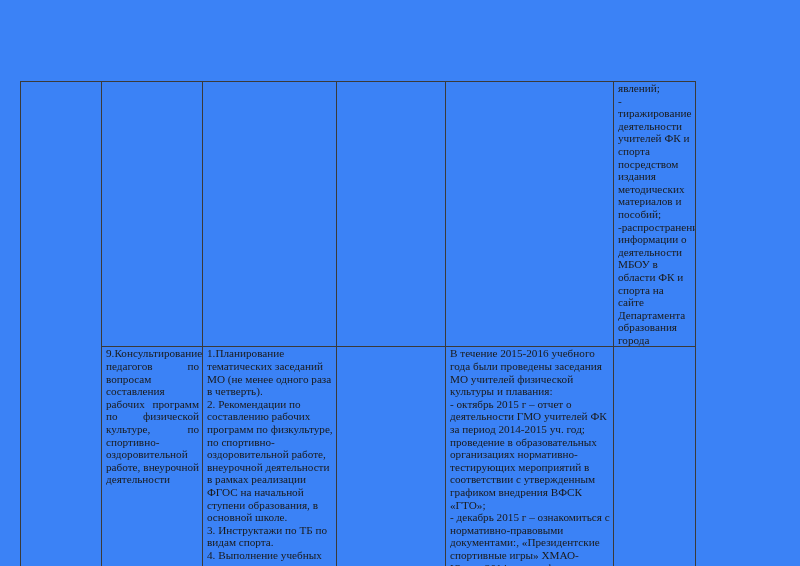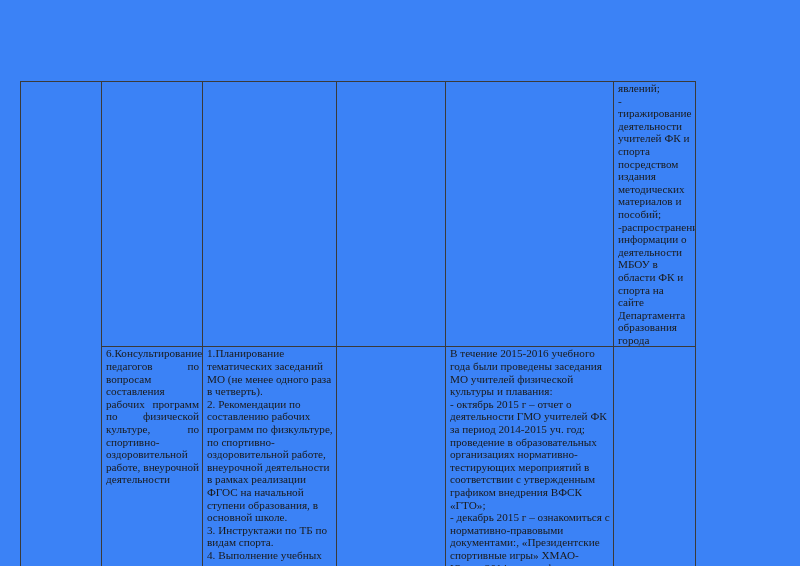--- a/index.html
+++ b/index.html
@@ -59,21 +59,21 @@
         <div class="cell-text"></div>
       </td>
       <td style="border-right:1px solid #3a3a3a;">
         <div class="cell-text">явлений;
 - тиражирование деятельности учителей ФК и спорта посредством издания методических материалов и пособий;
 -распространение информации о деятельности МБОУ в области ФК и спорта на сайте Департамента образования города</div>
       </td>
     </tr>
     <tr class="r2">
       <td>
-        <div class="cell-text justify">6.Консультирование педагогов по вопросам составления рабочих программ по физической культуре, по спортивно-оздоровительной работе, внеурочной деятельности</div>
+        <div class="cell-text justify">9.Консультирование педагогов по вопросам составления рабочих программ по физической культуре, по спортивно-оздоровительной работе, внеурочной деятельности</div>
       </td>
       <td>
         <div class="cell-text">1.Планирование тематических заседаний МО (не менее одного раза в четверть).
 2. Рекомендации по составлению рабочих программ по физкультуре, по спортивно-оздоровительной работе, внеурочной деятельности в рамках реализации ФГОС на начальной ступени образования, в основной школе.
 3. Инструктажи по ТБ по видам спорта.
 4.  Выполнение учебных программ по предмету «Физическая культура»</div>
       </td>
       <td>
         <div class="cell-text"></div>
       </td>

